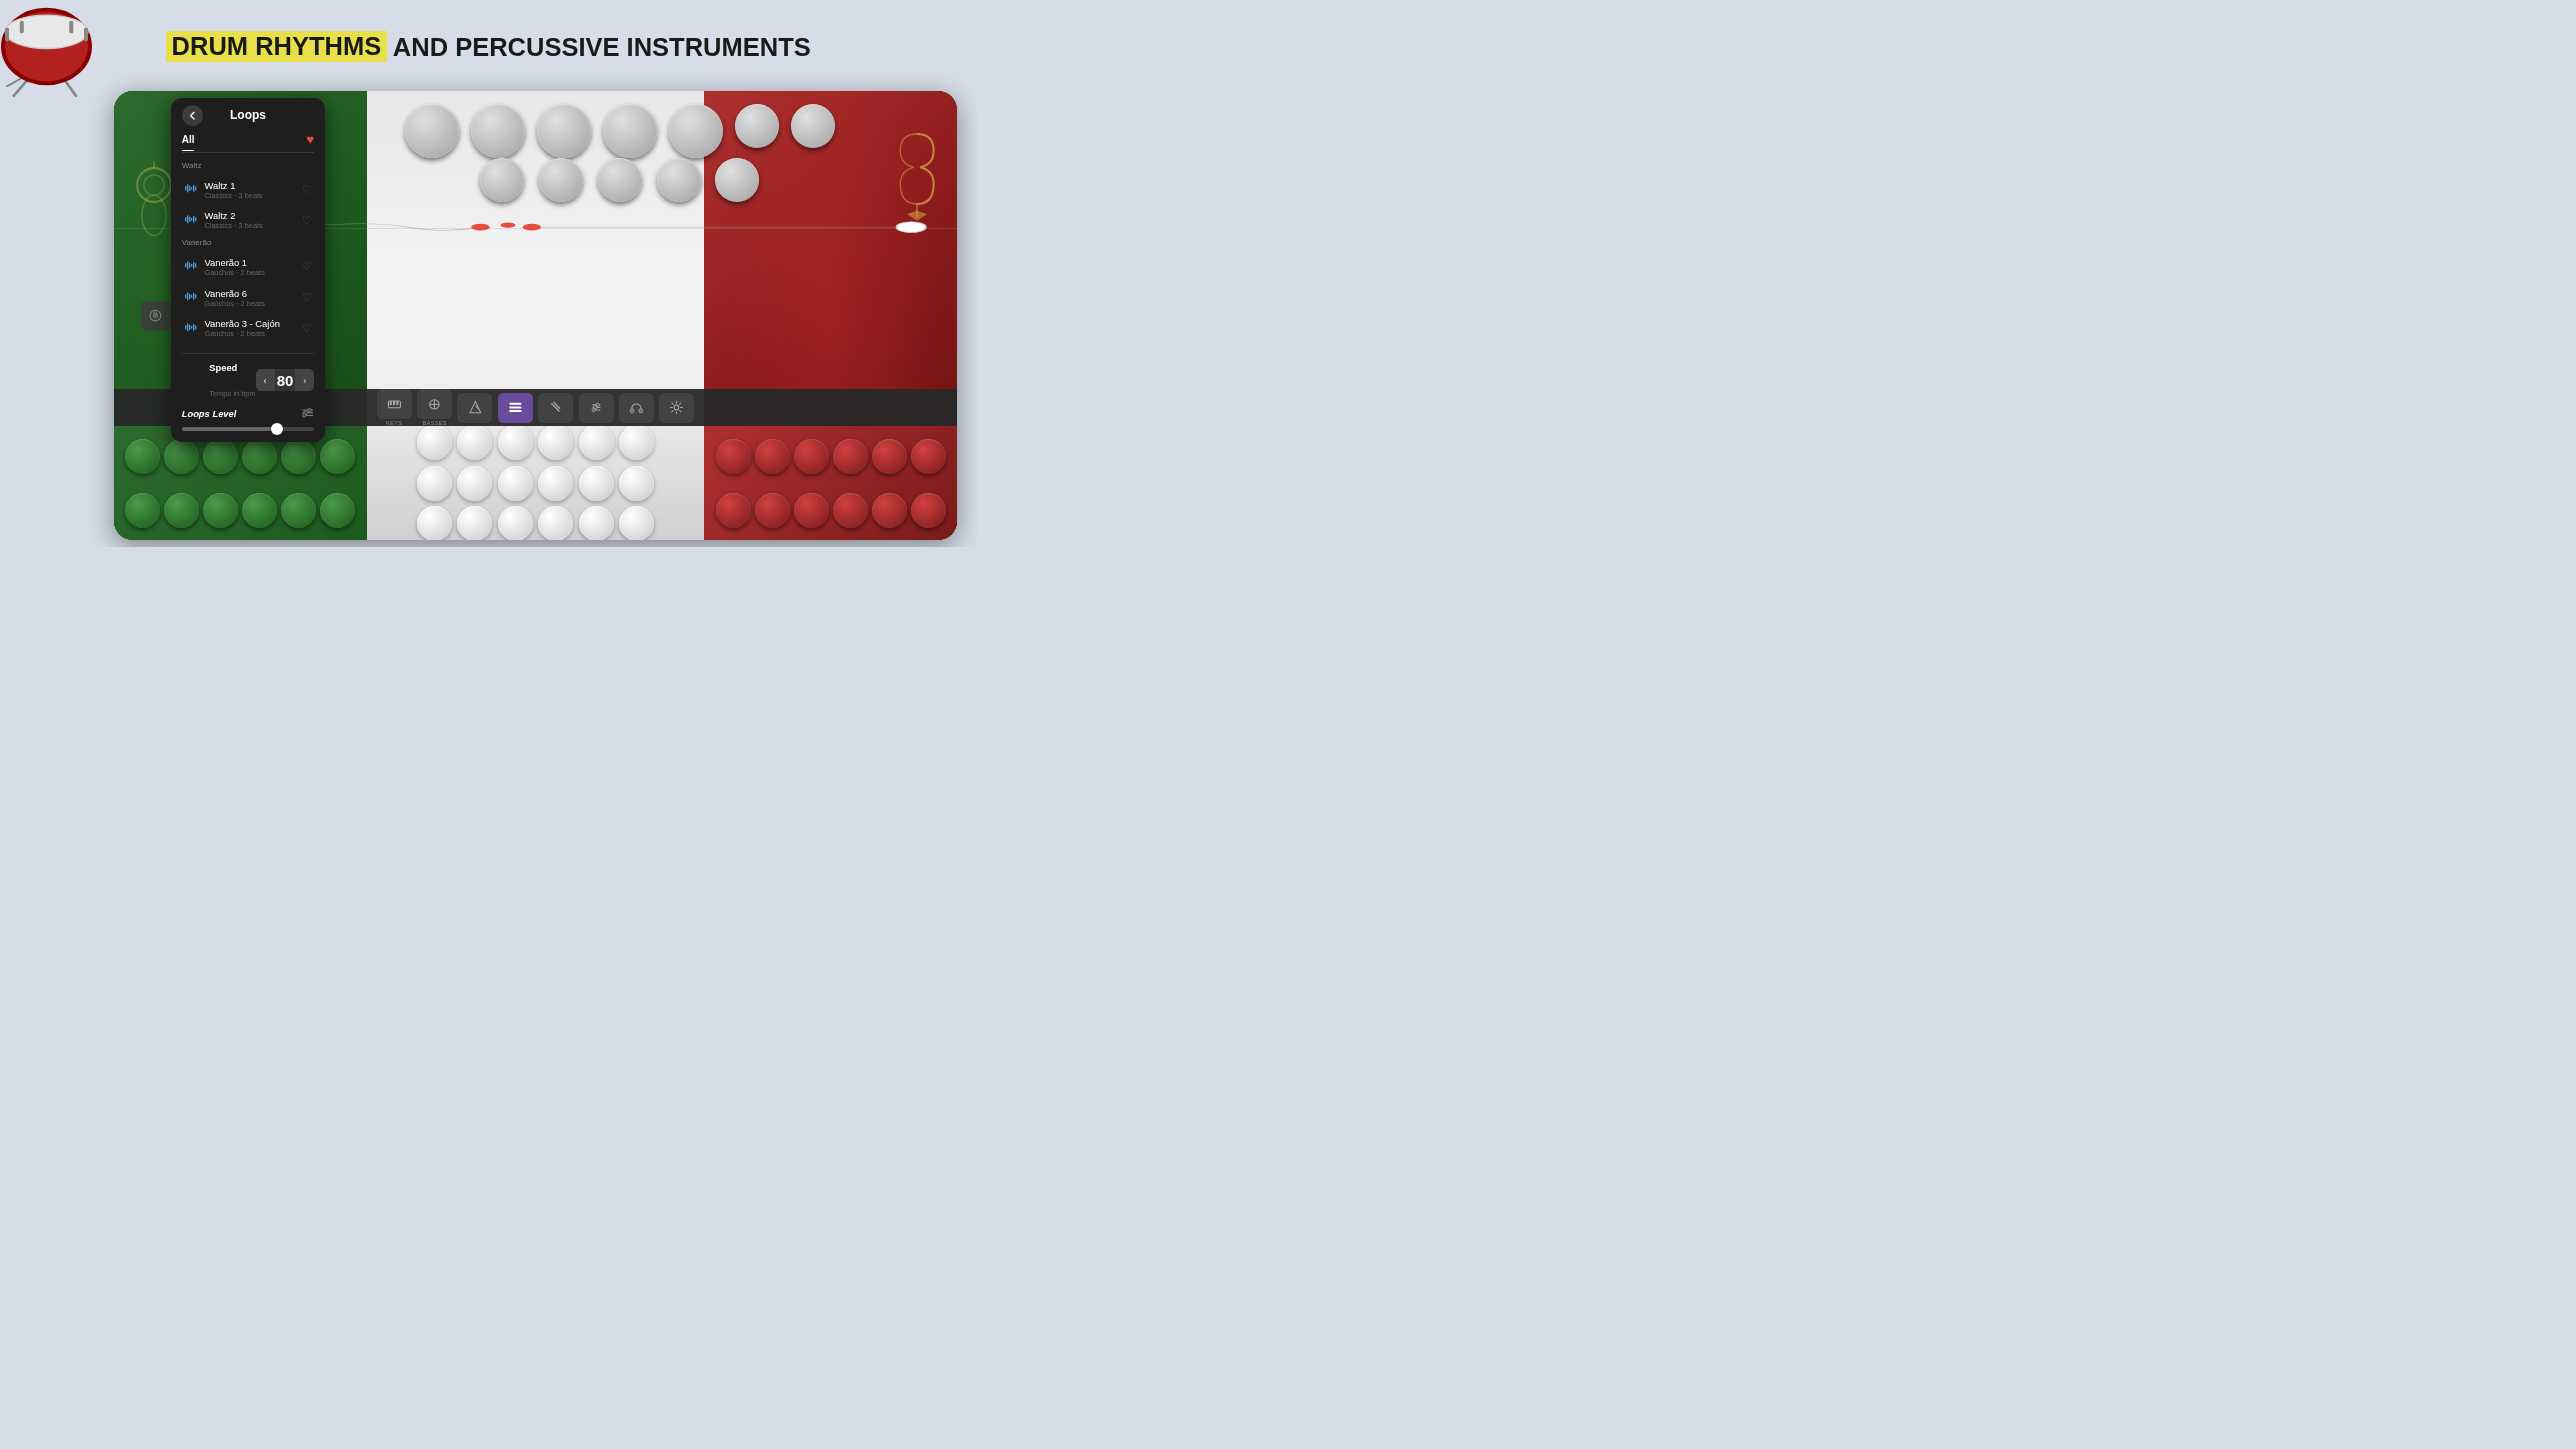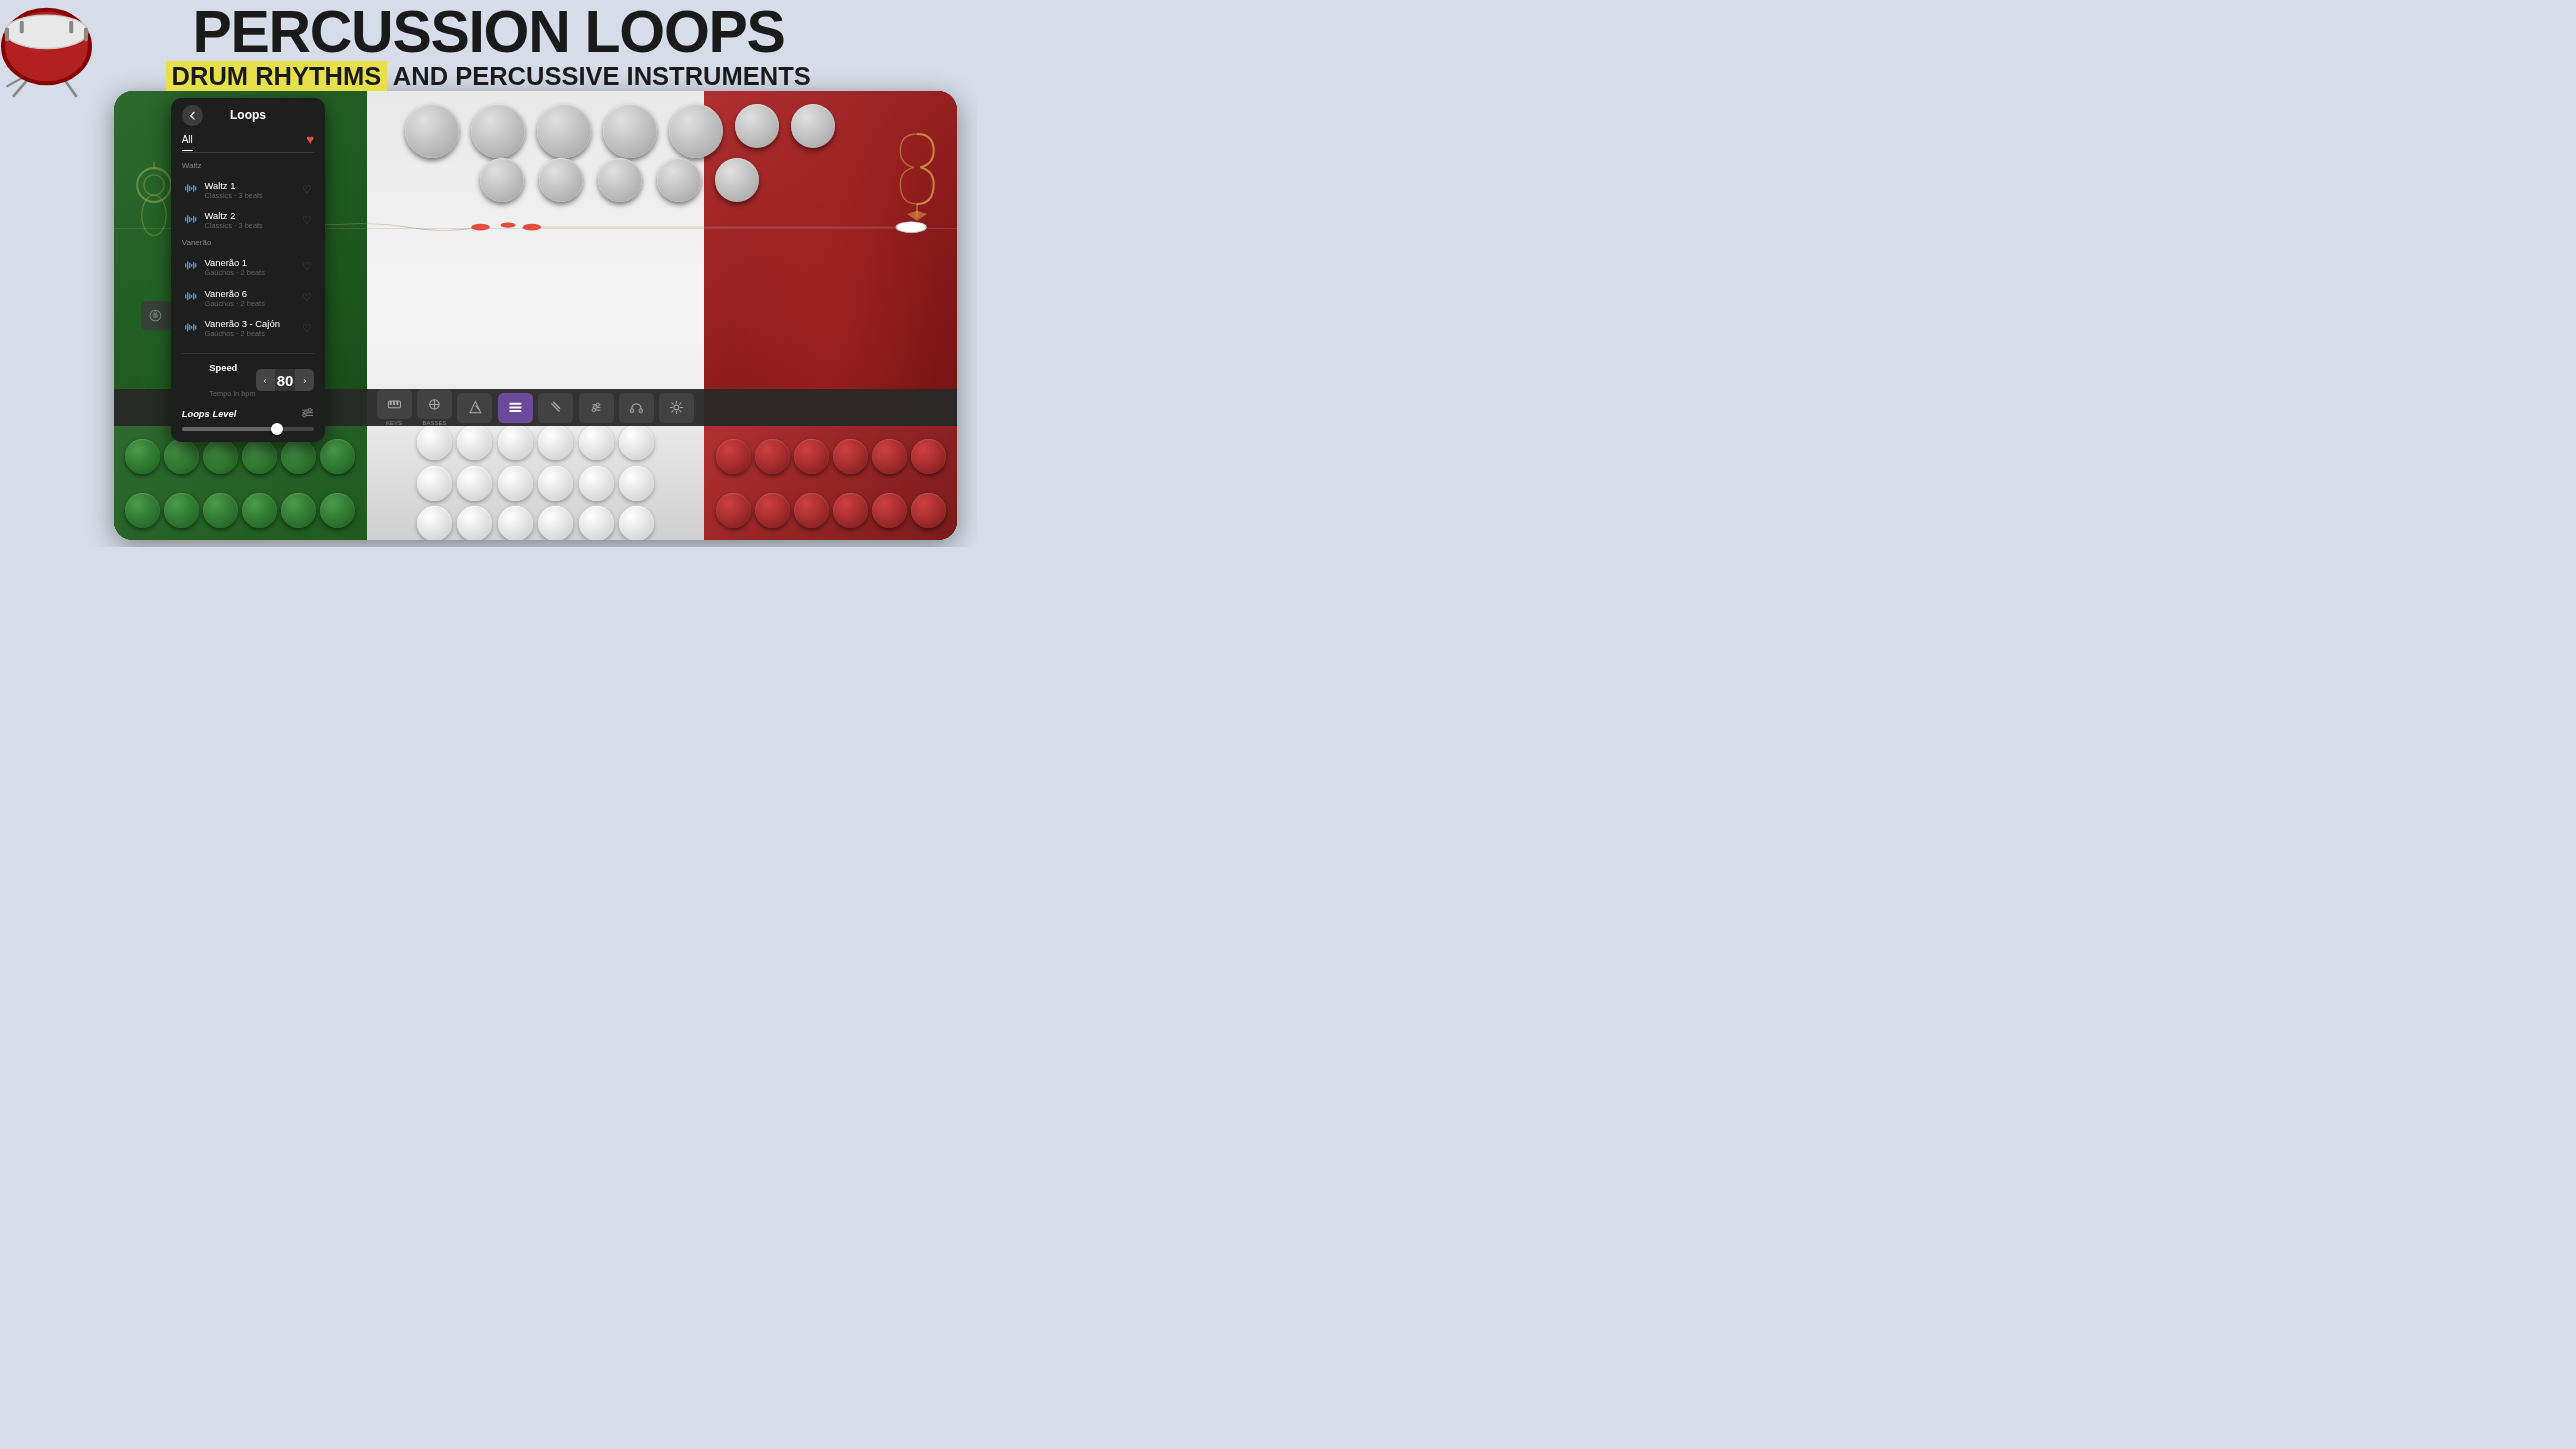--- a/index.html
+++ b/index.html
@@ -307,21 +307,21 @@
       align-items: center;
       justify-content: space-between;
       border-bottom: 1.3px solid #3a3a3a;
       margin-bottom: 8px;
       padding-bottom: 5.4px;
     }
 
     .tab-all {
       color: white;
       font-size: 10px;
-      font-weight: 400;
+      font-weight: 700;
       border-bottom: 1.3px solid white;
       padding-bottom: 5.4px;
       margin-bottom: -6.7px;
       cursor: pointer;
     }
 
     .heart-icon {
       color: #e74c3c;
       font-size: 13.4px;
       cursor: pointer;
@@ -513,21 +513,20 @@
     <ellipse cx="80" cy="58" rx="62" ry="25" fill="none" stroke="#ccc" stroke-width="2"></ellipse>
 
     <rect x="18" y="52" width="6" height="20" rx="2" fill="#888"></rect>
     <rect x="136" y="52" width="6" height="20" rx="2" fill="#888"></rect>
     <rect x="40" y="42" width="6" height="18" rx="2" fill="#888"></rect>
     <rect x="114" y="42" width="6" height="18" rx="2" fill="#888"></rect>
   </svg>
 </div>
 
 <div class="header">
-  <div class="header-title">PERCUSSION LOOPS</div>
   <div class="header-subtitle">
     <span class="highlight">DRUM RHYTHMS</span><span> AND PERCUSSIVE INSTRUMENTS</span>
   </div>
 </div>
 
 <div class="tablet-frame">
 
   <div class="accordion-bg">
     <div class="bg-green green-texture">
 

